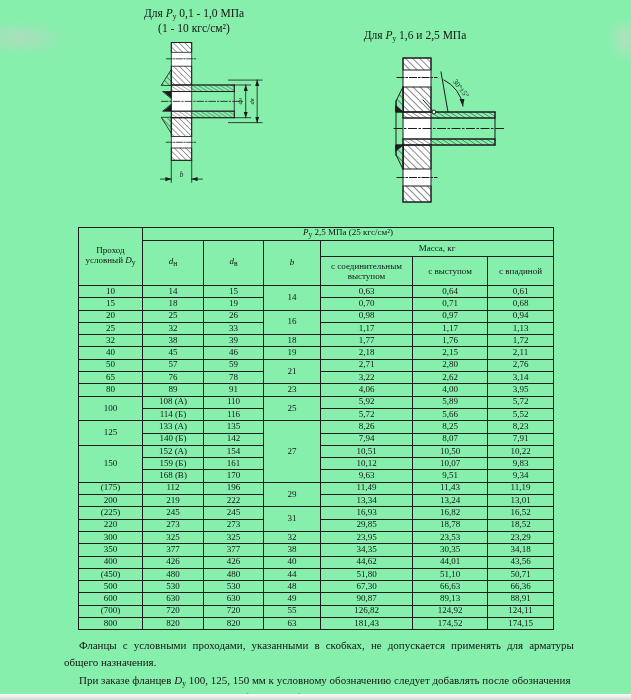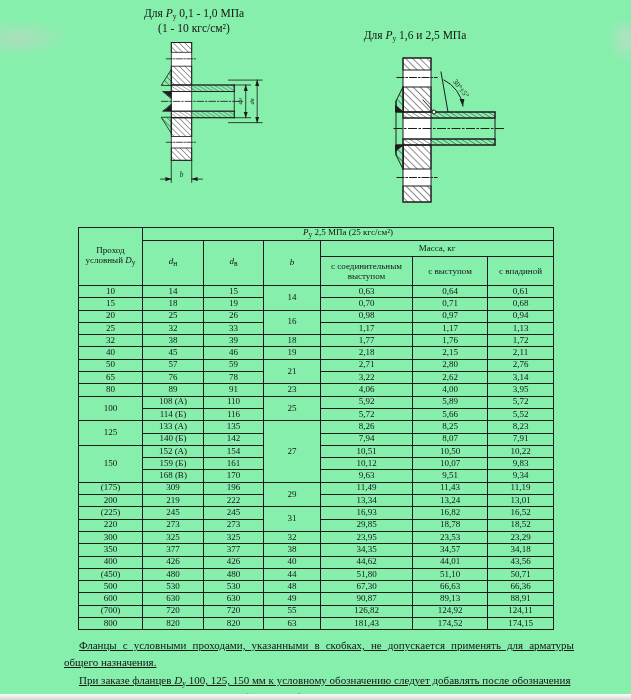--- a/index.html
+++ b/index.html
@@ -27,21 +27,21 @@
     font-size:9px;table-layout:fixed;}
   table.tbl th, table.tbl td{border:1px solid #1c1c1c;text-align:center;vertical-align:middle;
     padding:0 2px;font-weight:normal;line-height:1.1;}
   table.tbl td{height:11.3px;white-space:nowrap;}
   tr.h1 th{height:12px;margin-left:43px;}
   tr.h2 th{height:15px;}
   tr.h3 th{height:28px;line-height:1.15;}
   th.c1h{line-height:1.3;}
   
   .notes{position:absolute;left:64px;top:637px;width:510px;font-size:11px;line-height:1.5;}
-  .notes p{margin:0 0 2px 0;text-indent:15px;text-decoration:underline;}
+  .notes p{margin:0 0 2px 0;text-indent:15px;}
   .notes p.just{text-align:justify;}
 </style>
 </head>
 <body>
 
 <div class="page">
 
   <div class="smudge s1"></div>
   <div class="smudge s2"></div>
 
@@ -321,21 +321,21 @@
         </tr>
         <tr>
           <td>168 (В)</td>
           <td>170</td>
           <td>9,63</td>
           <td>9,51</td>
           <td>9,34</td>
         </tr>
         <tr>
           <td>(175)</td>
-          <td>309</td>
+          <td>112</td>
           <td>196</td>
           <td rowspan="2">29</td>
           <td>11,49</td>
           <td>11,43</td>
           <td>11,19</td>
         </tr>
         <tr>
           <td>200</td>
           <td>219</td>
           <td>222</td>
@@ -368,21 +368,21 @@
           <td>23,95</td>
           <td>23,53</td>
           <td>23,29</td>
         </tr>
         <tr>
           <td>350</td>
           <td>377</td>
           <td>377</td>
           <td>38</td>
           <td>34,35</td>
-          <td>34,57</td>
+          <td>30,35</td>
           <td>34,18</td>
         </tr>
         <tr>
           <td>400</td>
           <td>426</td>
           <td>426</td>
           <td>40</td>
           <td>44,62</td>
           <td>44,01</td>
           <td>43,56</td>

